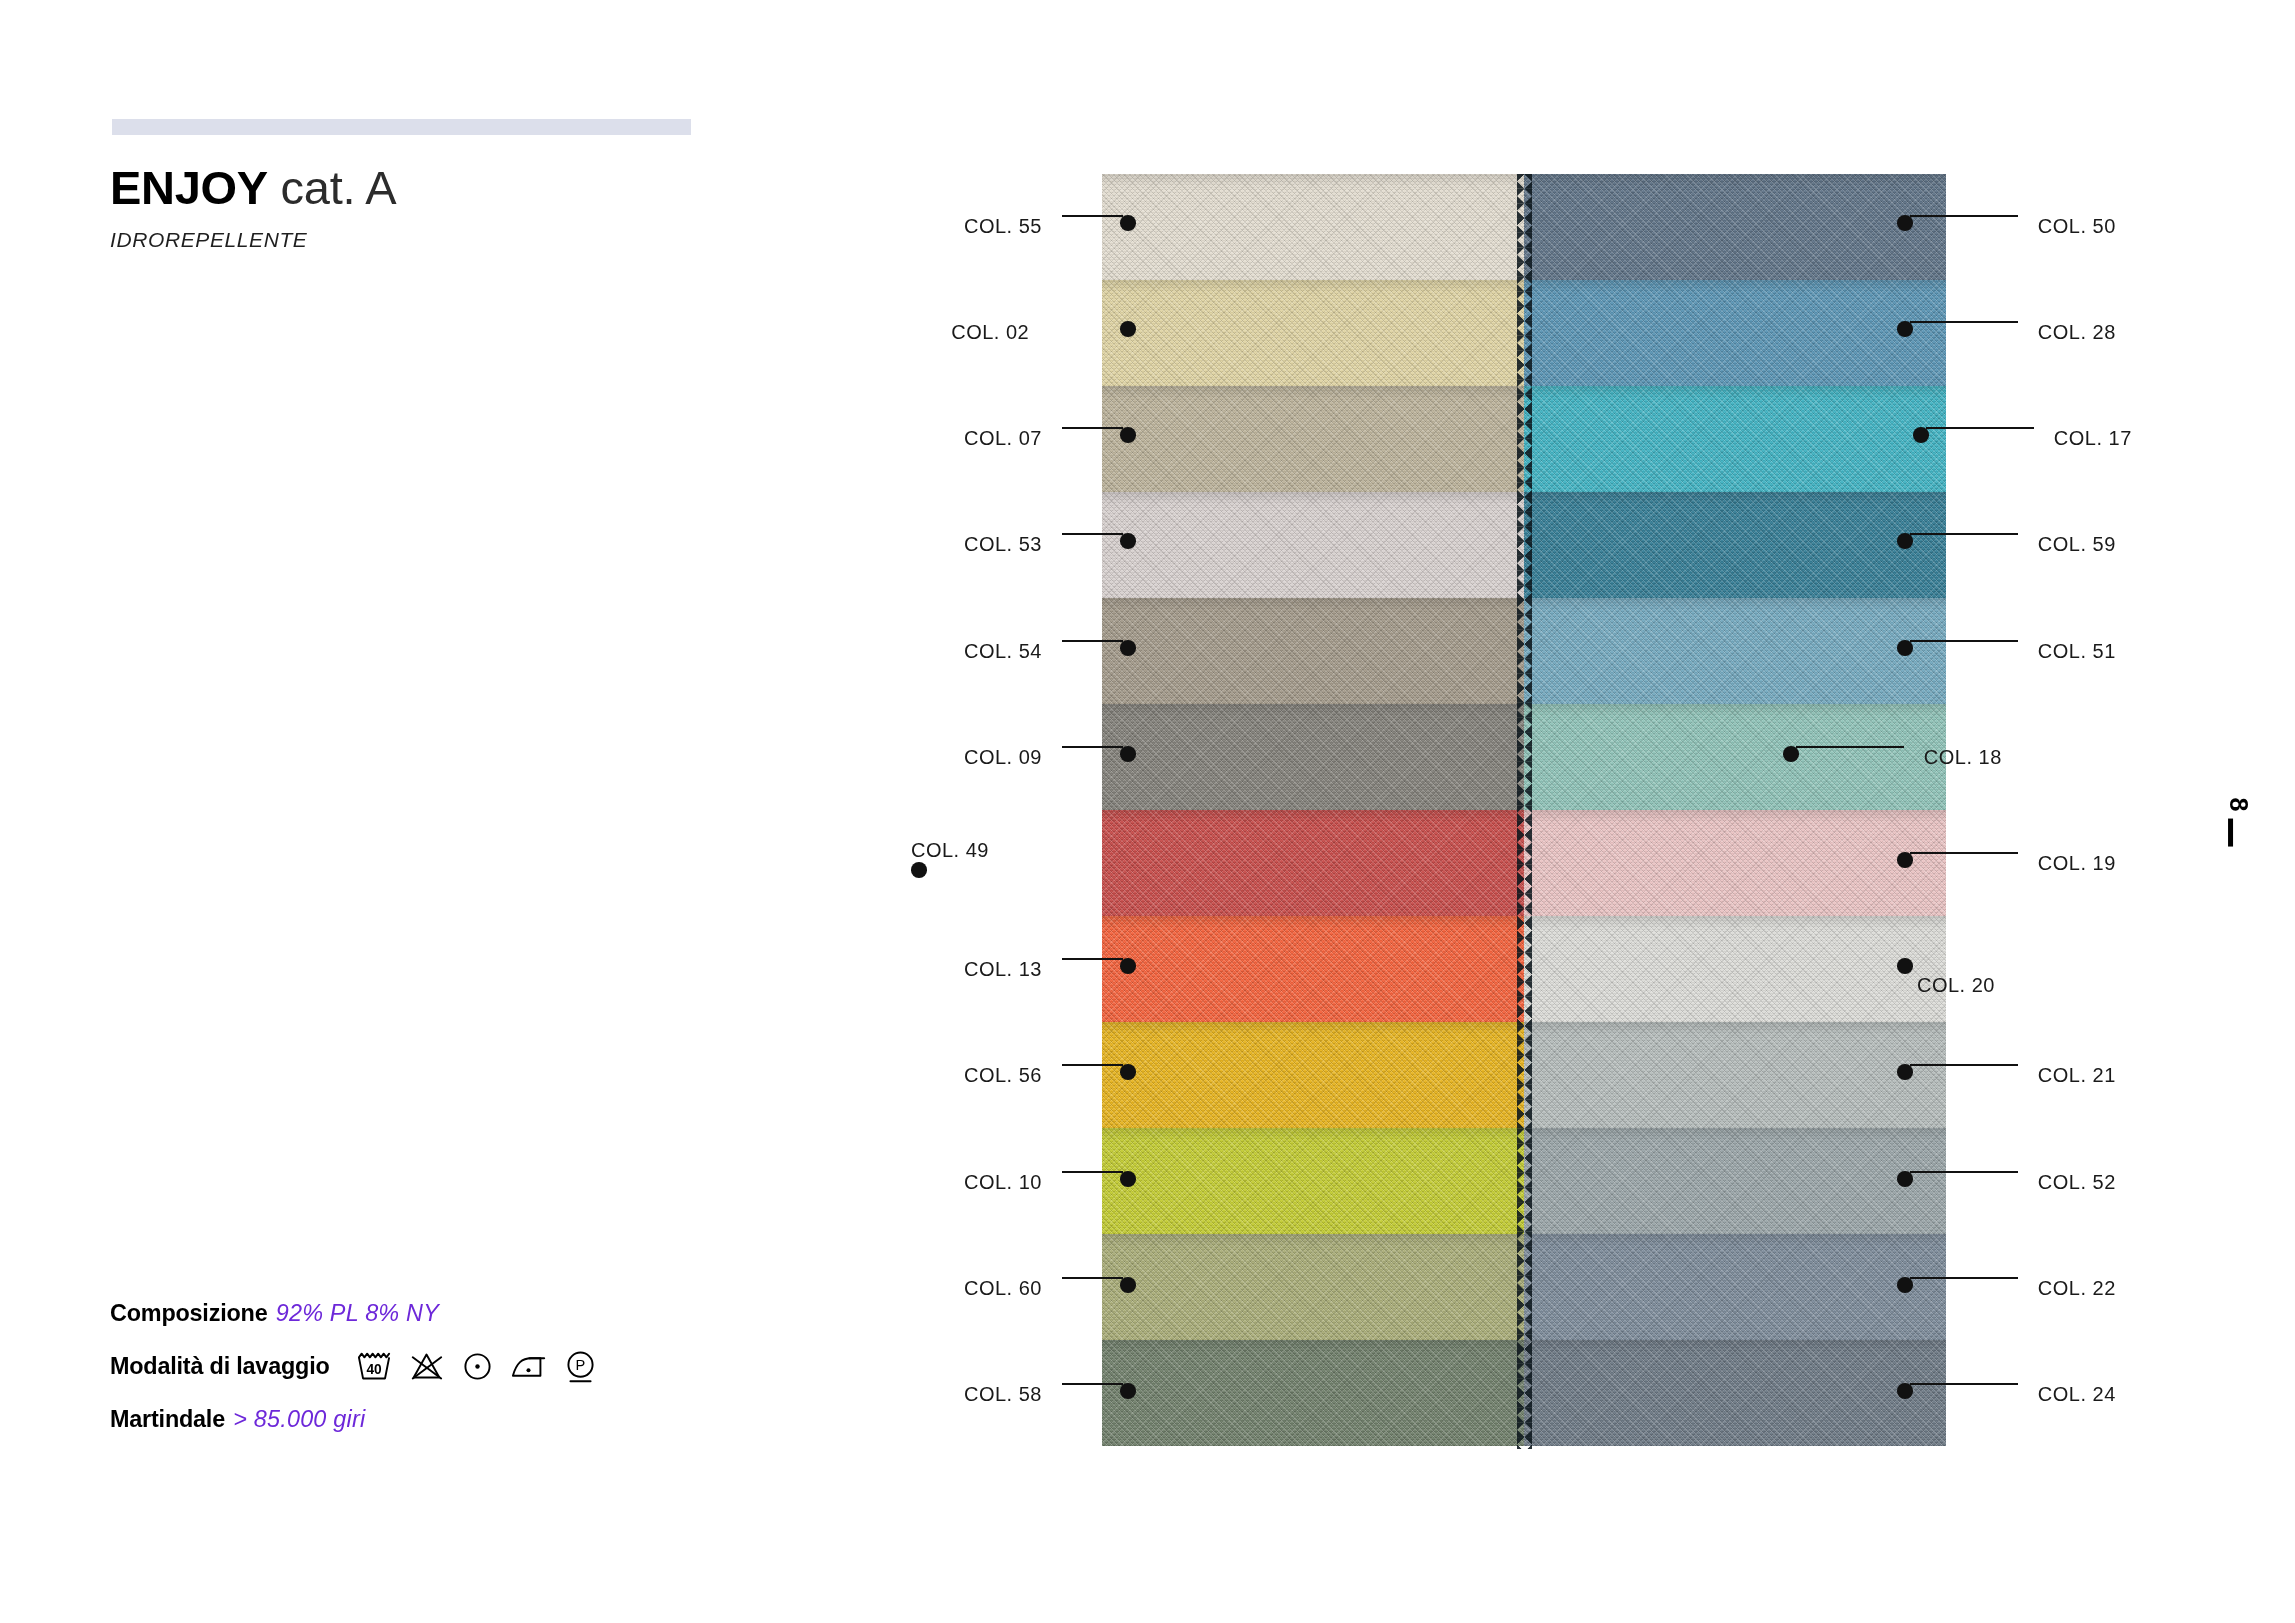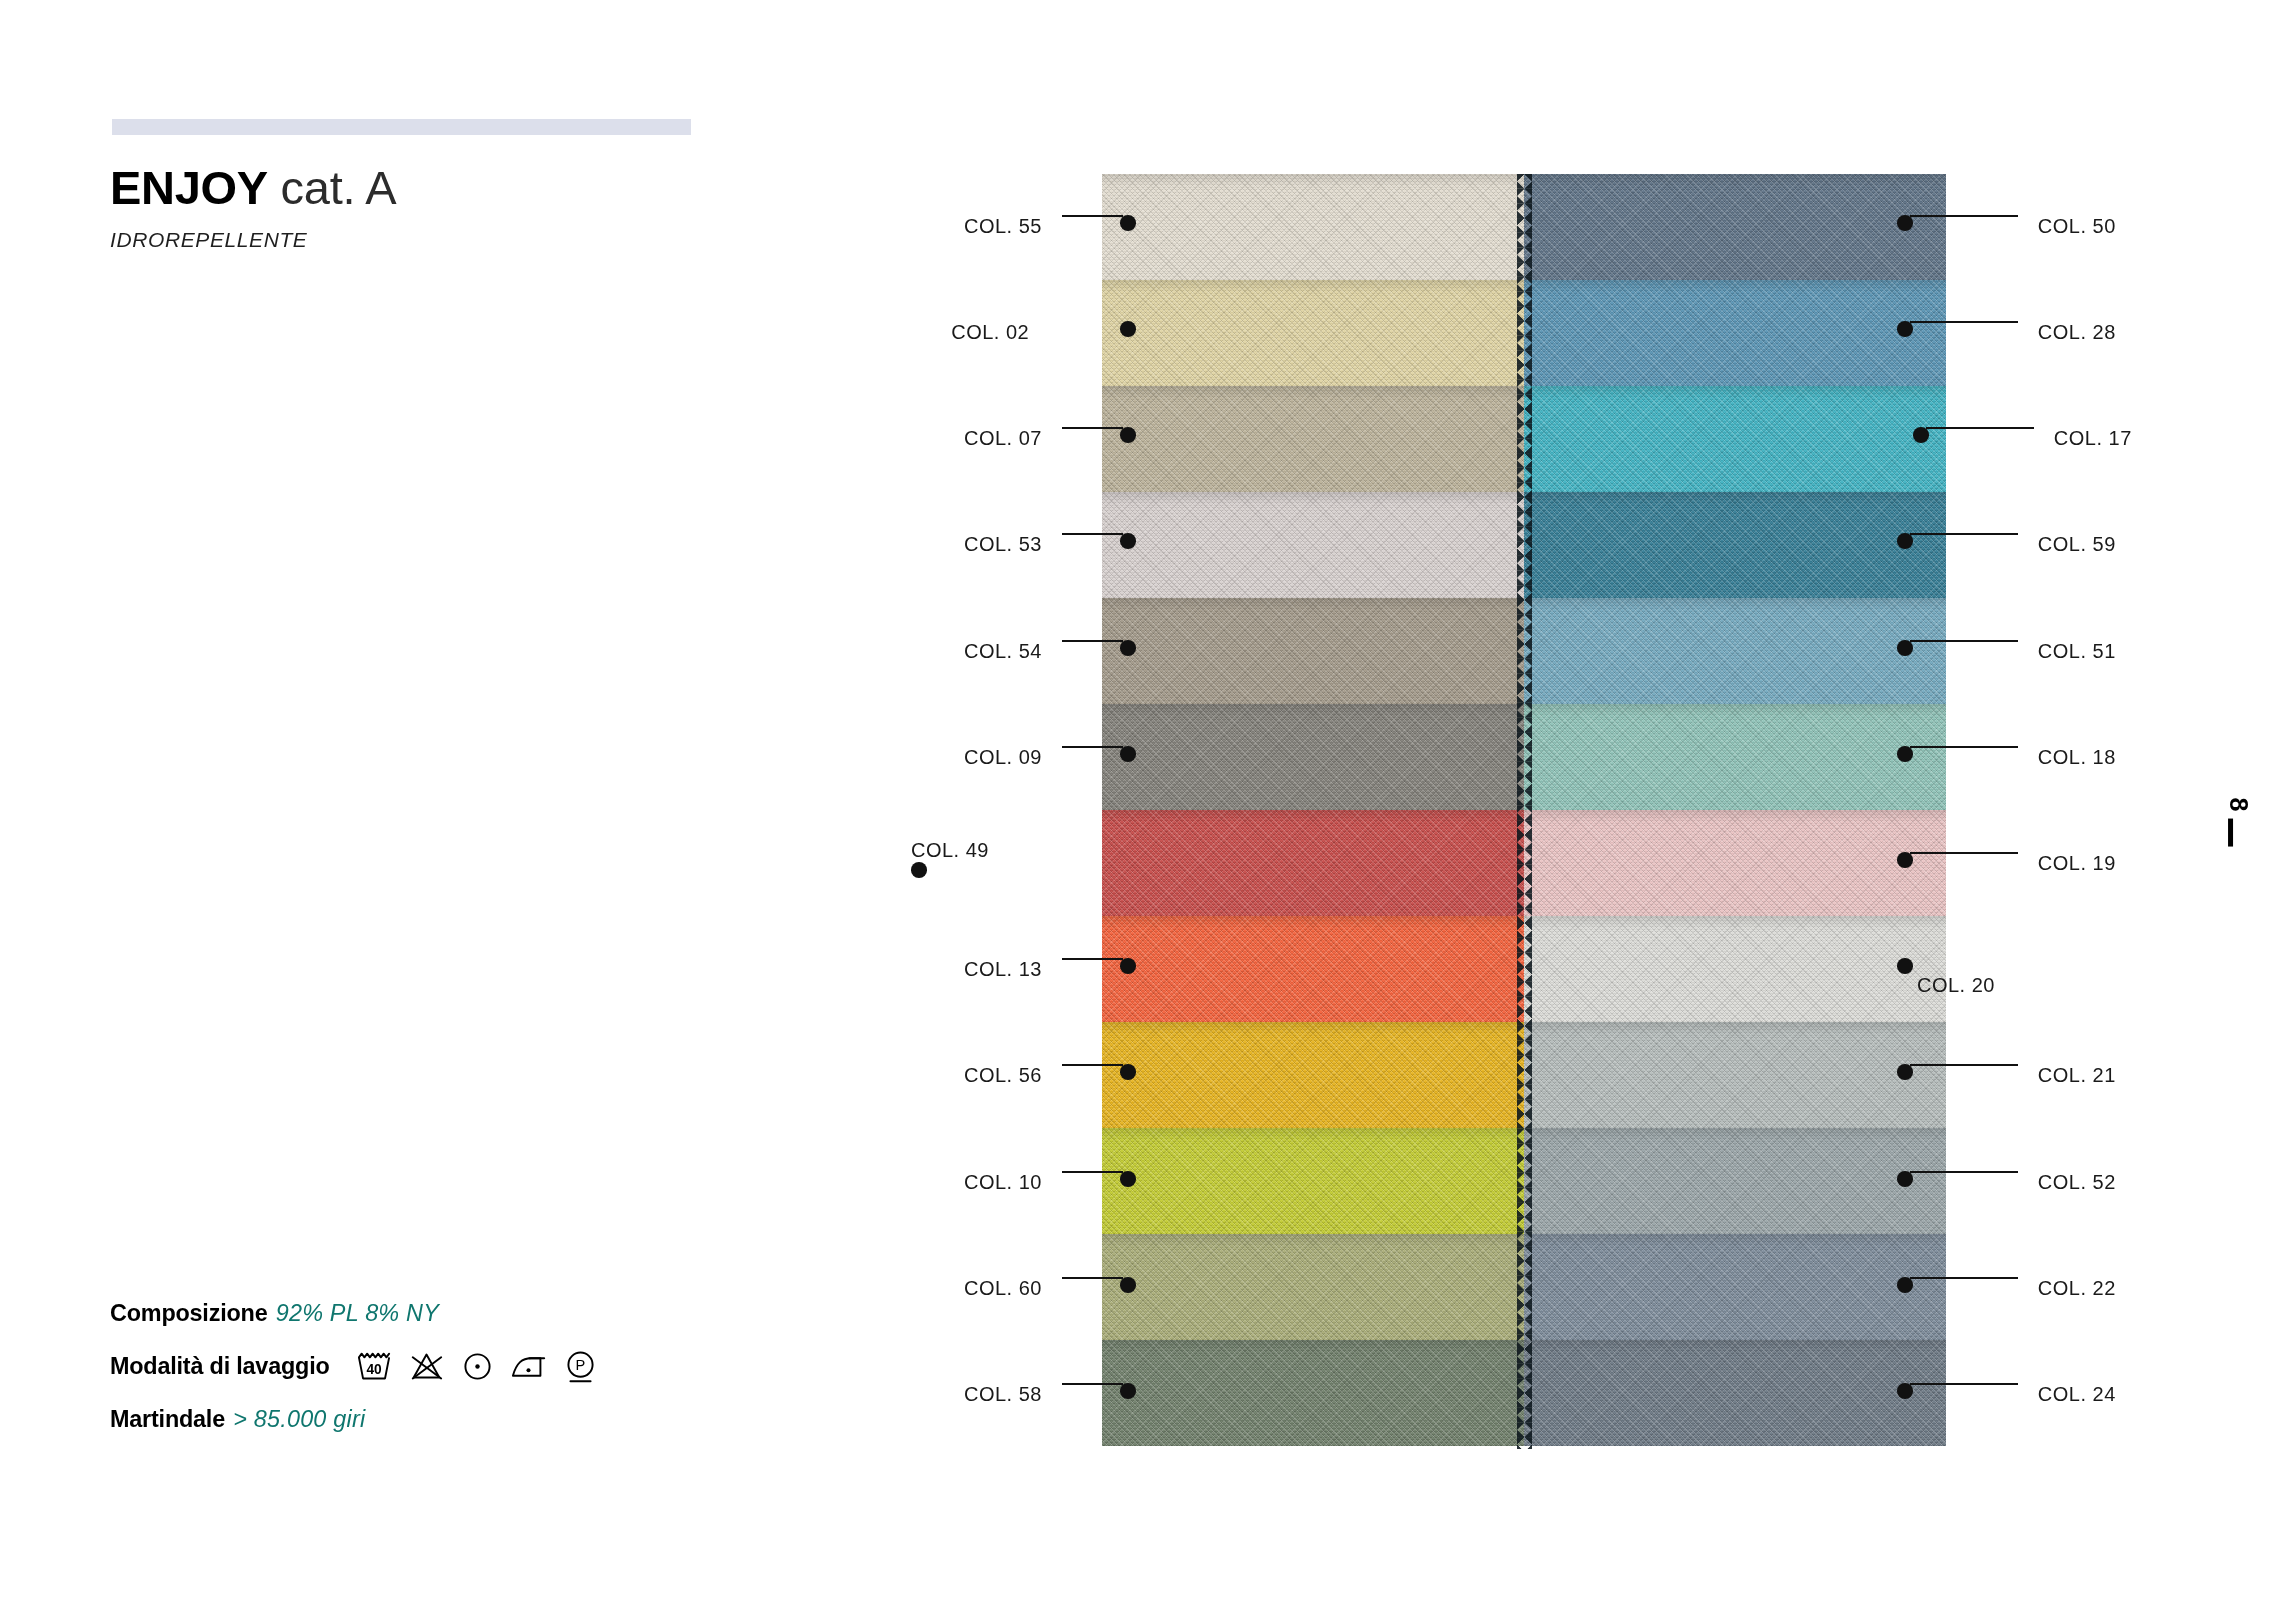--- a/index.html
+++ b/index.html
@@ -69,21 +69,21 @@
     white-space: nowrap;
   }
   .spec-label {
     font-weight: 700;
     color: #000000;
     letter-spacing: -0.2px;
   }
   .spec-value {
     font-style: italic;
     font-weight: 400;
-    color: #0f766e;
+    color: #6d28d9;
     margin-left: 8.3px;
     letter-spacing: 0.2px;
   }
   #care-icons {
     display: flex;
     align-items: center;
     gap: 15.6px;
     margin-left: 26px;
   }
   #care-icons svg { display: block; }
@@ -401,21 +401,21 @@
     <div class="leader leader-right" style="top: 533px; left: 1897px;">
       <span class="leader-dot"></span>
       <span class="leader-line"></span>
       <span class="leader-label">COL. 59</span>
     </div>
     <div class="leader leader-right" style="top: 640px; left: 1897px;">
       <span class="leader-dot"></span>
       <span class="leader-line"></span>
       <span class="leader-label">COL. 51</span>
     </div>
-    <div class="leader leader-right" style="top: 746px; left: 1897px;">
+    <div class="leader leader-right" style="top: 746px; left: 1783px;">
       <span class="leader-dot"></span>
       <span class="leader-line"></span>
       <span class="leader-label">COL. 18</span>
     </div>
     <div class="leader leader-right" style="top: 852px; left: 1897px;">
       <span class="leader-dot"></span>
       <span class="leader-line"></span>
       <span class="leader-label">COL. 19</span>
     </div>
     <div class="leader leader-right" style="top: 958px; left: 1897px; flex-direction: column;">

